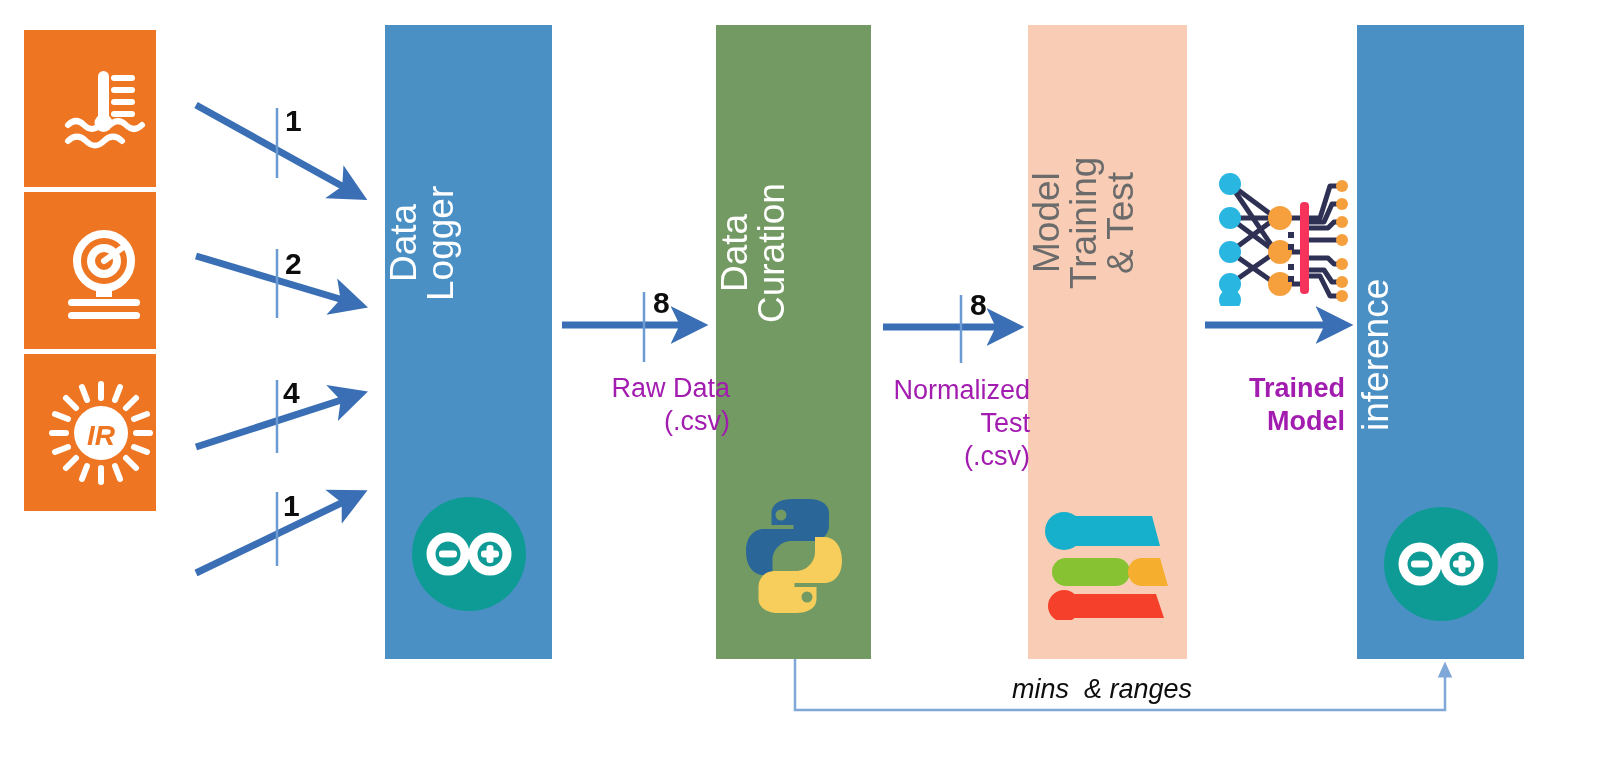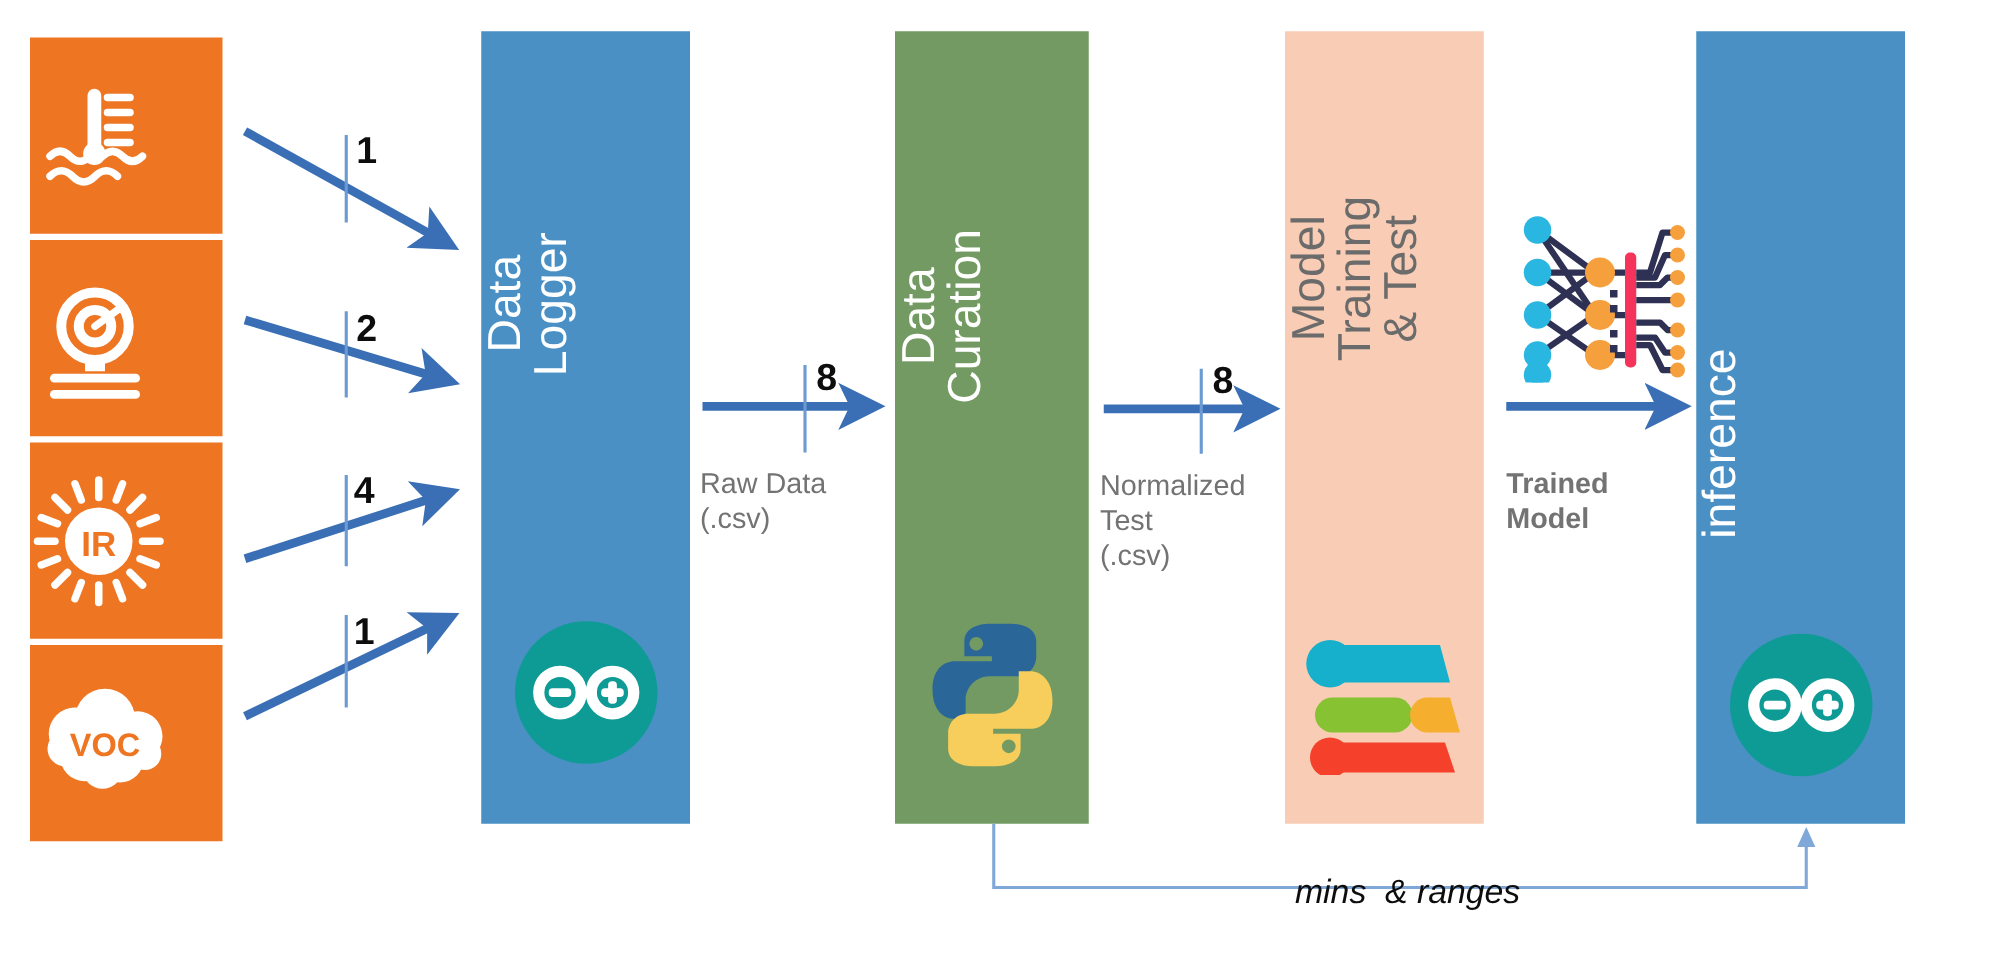--- a/index.html
+++ b/index.html
@@ -6,23 +6,23 @@
   html, body {
     width: 1600px; height: 779px;
     background: #ffffff;
     font-family: "Liberation Sans", sans-serif;
     overflow: hidden;
   }
   #stage { position: relative; width: 1600px; height: 779px; background: #fff; }
 
   
   .sensor-box {
-    position: absolute; left: 24px; width: 154px; height: 157px;
+    position: absolute; left: 24px; width: 132px; height: 157px;
     background: #EE7623;
-    display: flex; align-items: center; justify-content: flex-start;
+    display: flex; align-items: center; justify-content: flex-end; font-style: italic;
   }
   .sensor-box svg { display: block; }
 
   
   .stage-block {
     position: absolute; top: 25px; height: 634px;
   }
   .block-label {
     position: absolute; left: 0; right: 0;
     writing-mode: vertical-rl; transform: rotate(180deg);
@@ -46,22 +46,22 @@
 
   
   svg.overlay { position: absolute; left: 0; top: 0; width: 1600px; height: 779px; pointer-events: none; }
 
   
   .count-label {
     position: absolute; font-size: 30px; font-weight: 700; color: #0d0d0d;
     line-height: 1;
   }
   .flow-label {
-    position: absolute; font-size: 23px; color: #737373;
-    line-height: 1.22; text-align: left; white-space: pre-line;
+    position: absolute; font-size: 27px; color: #a21caf;
+    line-height: 1.22; text-align: right; white-space: pre-line;
   }
   .feedback-label {
     position: absolute; font-size: 27px; font-style: italic; color: #0d0d0d;
     white-space: pre; line-height: 1;
   }
 </style>
 </head>
 <body>
 
 <div id="stage">
@@ -119,37 +119,20 @@
           <line x1="74" y1="9" x2="69" y2="22"></line>
           <line x1="41" y1="88" x2="36" y2="101"></line>
           <line x1="9" y1="74" x2="22" y2="69"></line>
           <line x1="88" y1="41" x2="101" y2="36"></line>
         </g>
         <text x="55" y="67" text-anchor="middle" font-family="Liberation Sans, sans-serif" font-size="28" font-weight="700" fill="#EE7623">IR</text>
       </svg>
     </span>
   </div>
 
-  <div class="sensor-box" style="top:516px;">
-    <span>
-      <svg width="120" height="104" viewBox="0 0 120 104">
-        <g fill="#ffffff">
-          <circle cx="36" cy="44" r="21"></circle>
-          <circle cx="60" cy="32" r="24"></circle>
-          <circle cx="86" cy="46" r="20"></circle>
-          <circle cx="44" cy="62" r="20"></circle>
-          <circle cx="72" cy="64" r="19"></circle>
-          <circle cx="58" cy="72" r="16"></circle>
-          <circle cx="28" cy="56" r="14"></circle>
-          <circle cx="92" cy="60" r="13"></circle>
-        </g>
-        <text x="60" y="62" text-anchor="middle" font-family="Liberation Sans, sans-serif" font-size="26" font-weight="700" fill="#EE7623">VOC</text>
-      </svg>
-    </span>
-  </div>
 
   <div class="stage-block" id="block-logger">
     <div class="block-label" style="top:68px;">Data
 Logger</div>
     <div class="block-logo" style="top:470px;">
       <svg width="118" height="118" viewBox="0 0 118 118">
         <circle cx="59" cy="59" r="57" fill="#0F9B95"></circle>
         <g fill="none" stroke="#ffffff" stroke-width="9">
           <circle cx="38" cy="59" r="17"></circle>
           <circle cx="80" cy="59" r="17"></circle>
@@ -318,15 +301,15 @@
   <div class="count-label" style="left:970px; top:290px;">8</div>
 
   <div class="flow-label" style="left:560px;  top:372px; width:170px;">Raw Data
 (.csv)</div>
   <div class="flow-label" style="left:880px;  top:374px; width:150px;">Normalized
 Test
 (.csv)</div>
   <div class="flow-label" style="left:1205px; top:372px; width:140px;font-weight:bold;">Trained
 Model</div>
 
-  <div class="feedback-label" style="left:1012px; top:700px;margin-left:24px;">mins  &amp; ranges</div>
+  <div class="feedback-label" style="left:1012px; top:676px;">mins  &amp; ranges</div>
 
 </div>
 
 </body></html>

